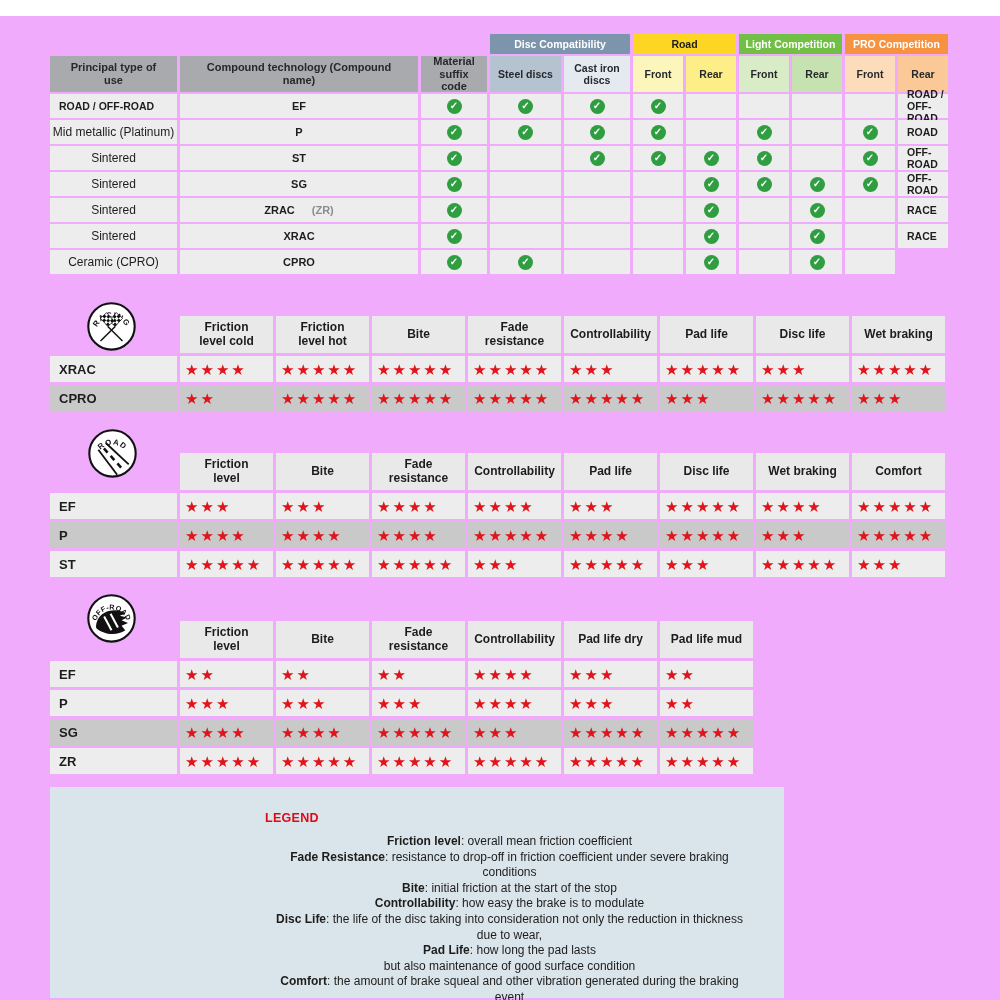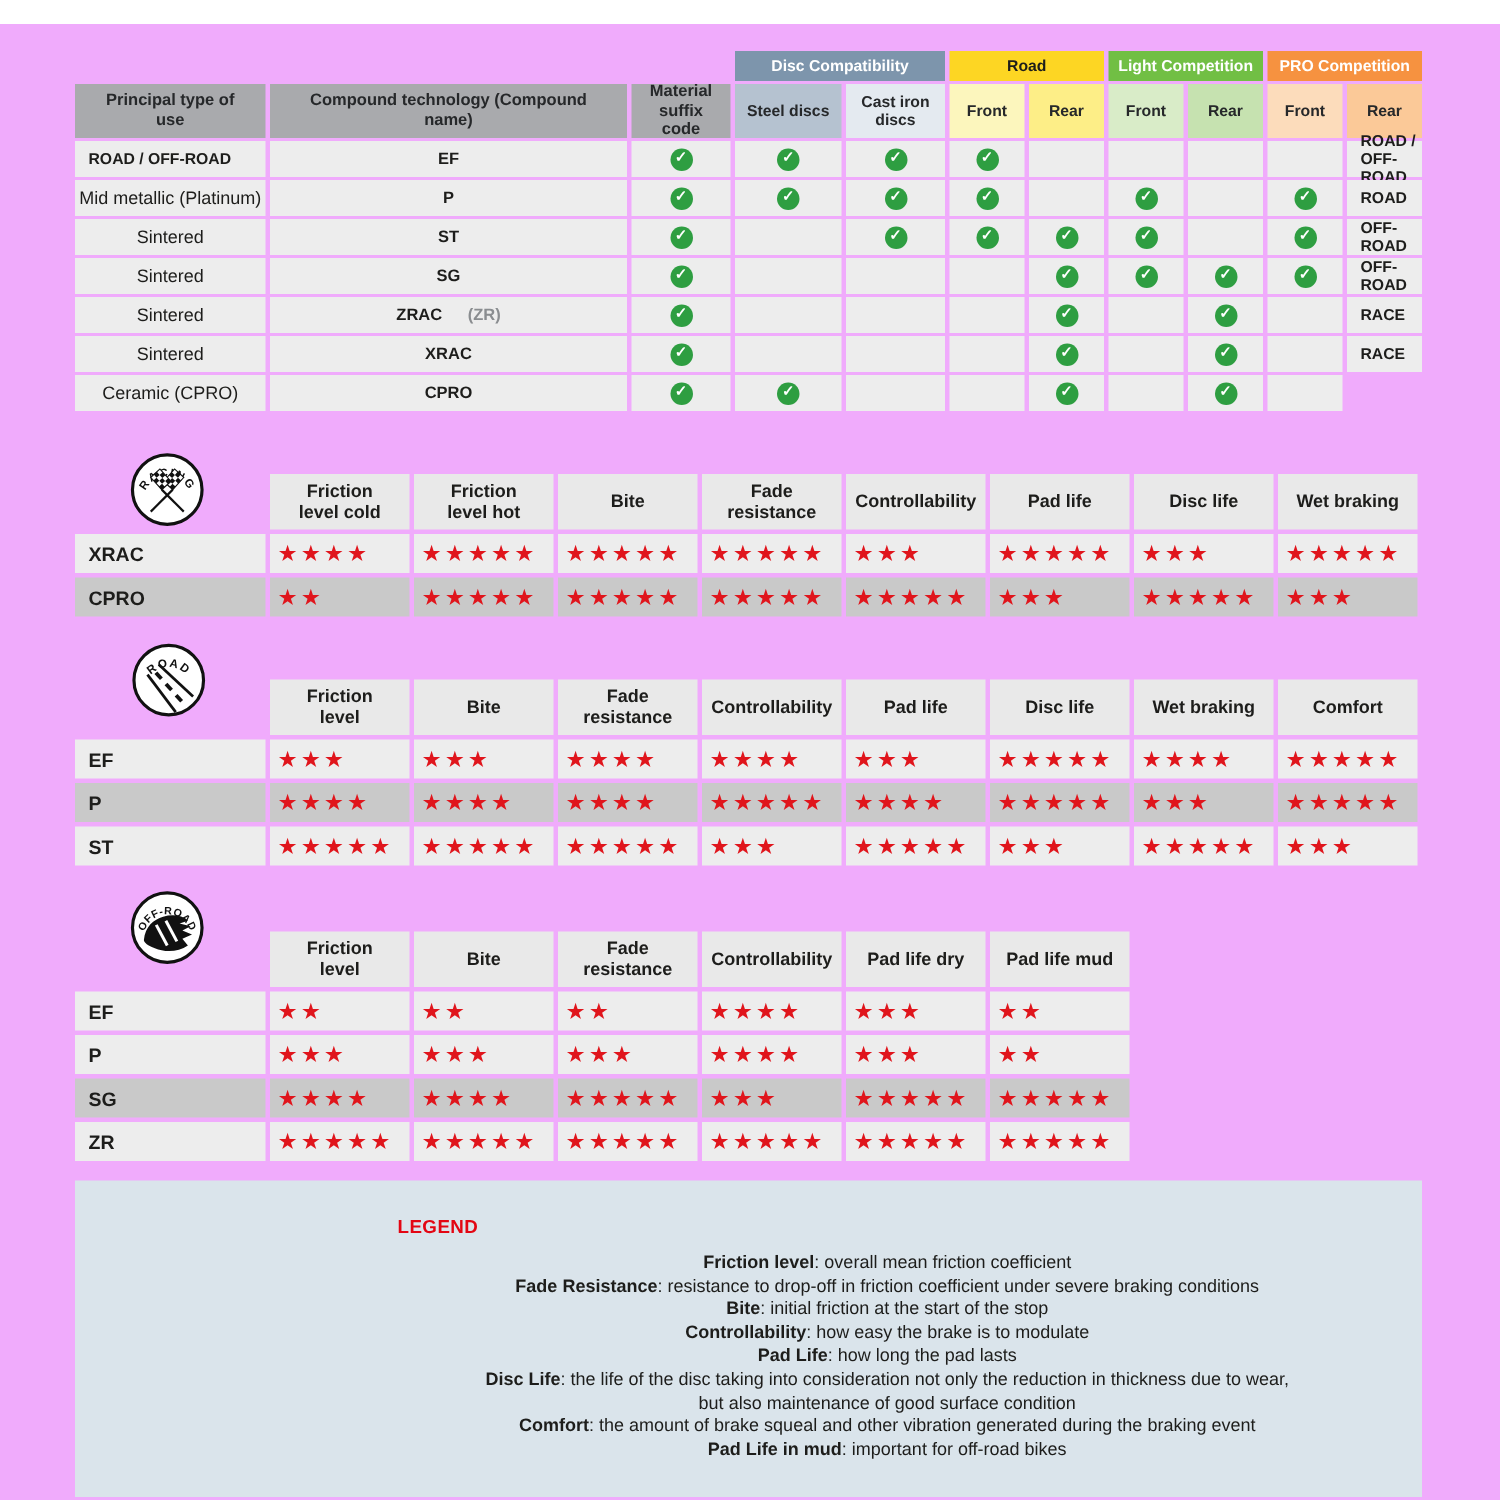--- a/index.html
+++ b/index.html
@@ -41,21 +41,21 @@
   .circle-icon{position:absolute;width:55px;height:55px;}
   #icon-racing{left:84px;top:282px;}
   #icon-road{left:85px;top:409px;}
   #icon-offroad{left:84px;top:574px;}
   .arc-label{font-family:"Liberation Sans",sans-serif;font-weight:bold;font-size:8.5px;
     letter-spacing:1.1px;fill:#111;}
   .arc-label-sm{font-family:"Liberation Sans",sans-serif;font-weight:bold;font-size:7.8px;
     letter-spacing:0.4px;fill:#111;}
 
   
-  .legend{position:absolute;left:50px;top:771px;width:898px;height:211px;background:var(--legend-bg);}
+  .legend{position:absolute;left:50px;top:771px;width:734px;height:211px;background:var(--legend-bg);}
   .legend-inner{padding:24px 30px 0 215px;}
   .legend-title{color:var(--legend-title);font-weight:bold;font-size:12.5px;margin-bottom:9px;letter-spacing:0.3px;}
   .lg-line{font-size:12px;line-height:15.6px;color:#1d1d1b;text-align:center;}
   .lg-line b{font-weight:bold;}
 </style>
 </head>
 <body>
 
 <div class="page">
 
@@ -496,22 +496,22 @@
     </div>
 
   <div class="legend">
     <div class="legend-inner">
       <div class="legend-title">LEGEND</div>
       <div id="legend-items">
           <div class="lg-line"><b>Friction level</b><span>: overall mean friction coefficient</span></div>
           <div class="lg-line"><b>Fade Resistance</b><span>: resistance to drop-off in friction coefficient under severe braking conditions</span></div>
           <div class="lg-line"><b>Bite</b><span>: initial friction at the start of the stop</span></div>
           <div class="lg-line"><b>Controllability</b><span>: how easy the brake is to modulate</span></div>
+          <div class="lg-line"><b>Disc Life</b><span>: the life of the disc taking into consideration not only the reduction in thickness due to wear,</span></div>
           <div class="lg-line"><b>Pad Life</b><span>: how long the pad lasts</span></div>
-          <div class="lg-line"><b>Disc Life</b><span>: the life of the disc taking into consideration not only the reduction in thickness due to wear,</span></div>
           <div class="lg-line"><span>but also maintenance of good surface condition</span></div>
           <div class="lg-line"><b>Comfort</b><span>: the amount of brake squeal and other vibration generated during the braking event</span></div>
           <div class="lg-line"><b>Pad Life in mud</b><span>: important for off-road bikes</span></div>
         </div>
     </div>
   </div>
 
 </div>
 
 </body></html>

